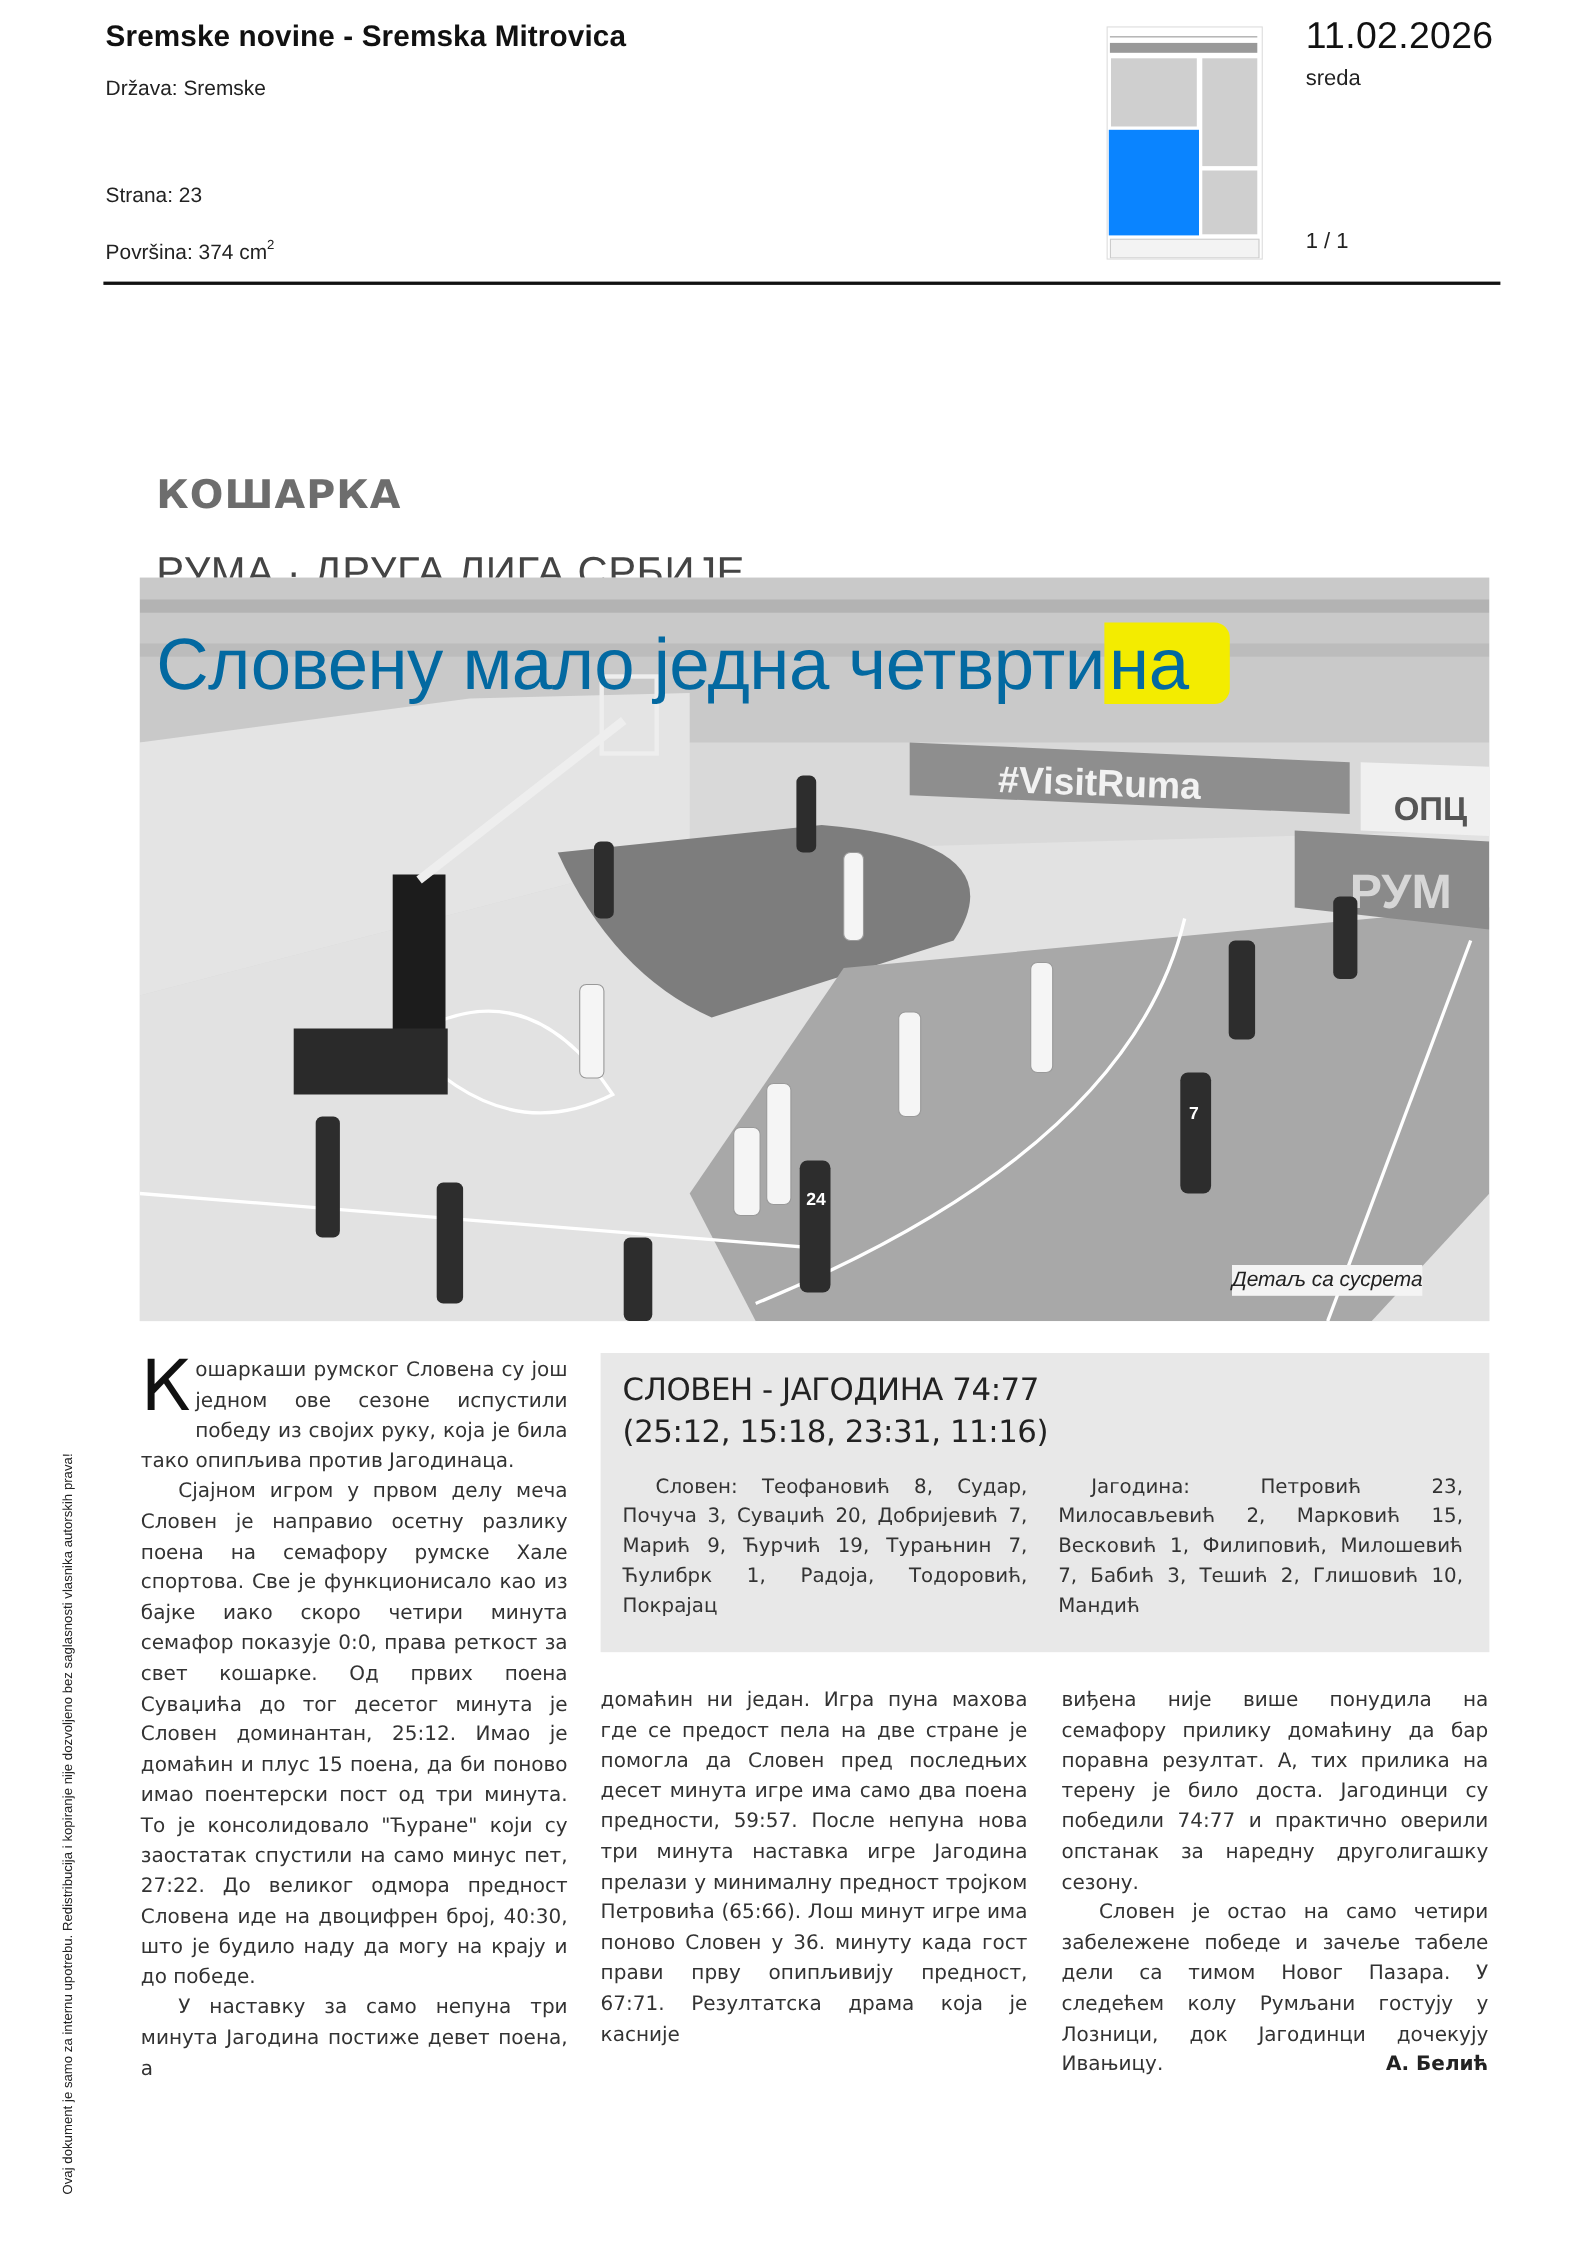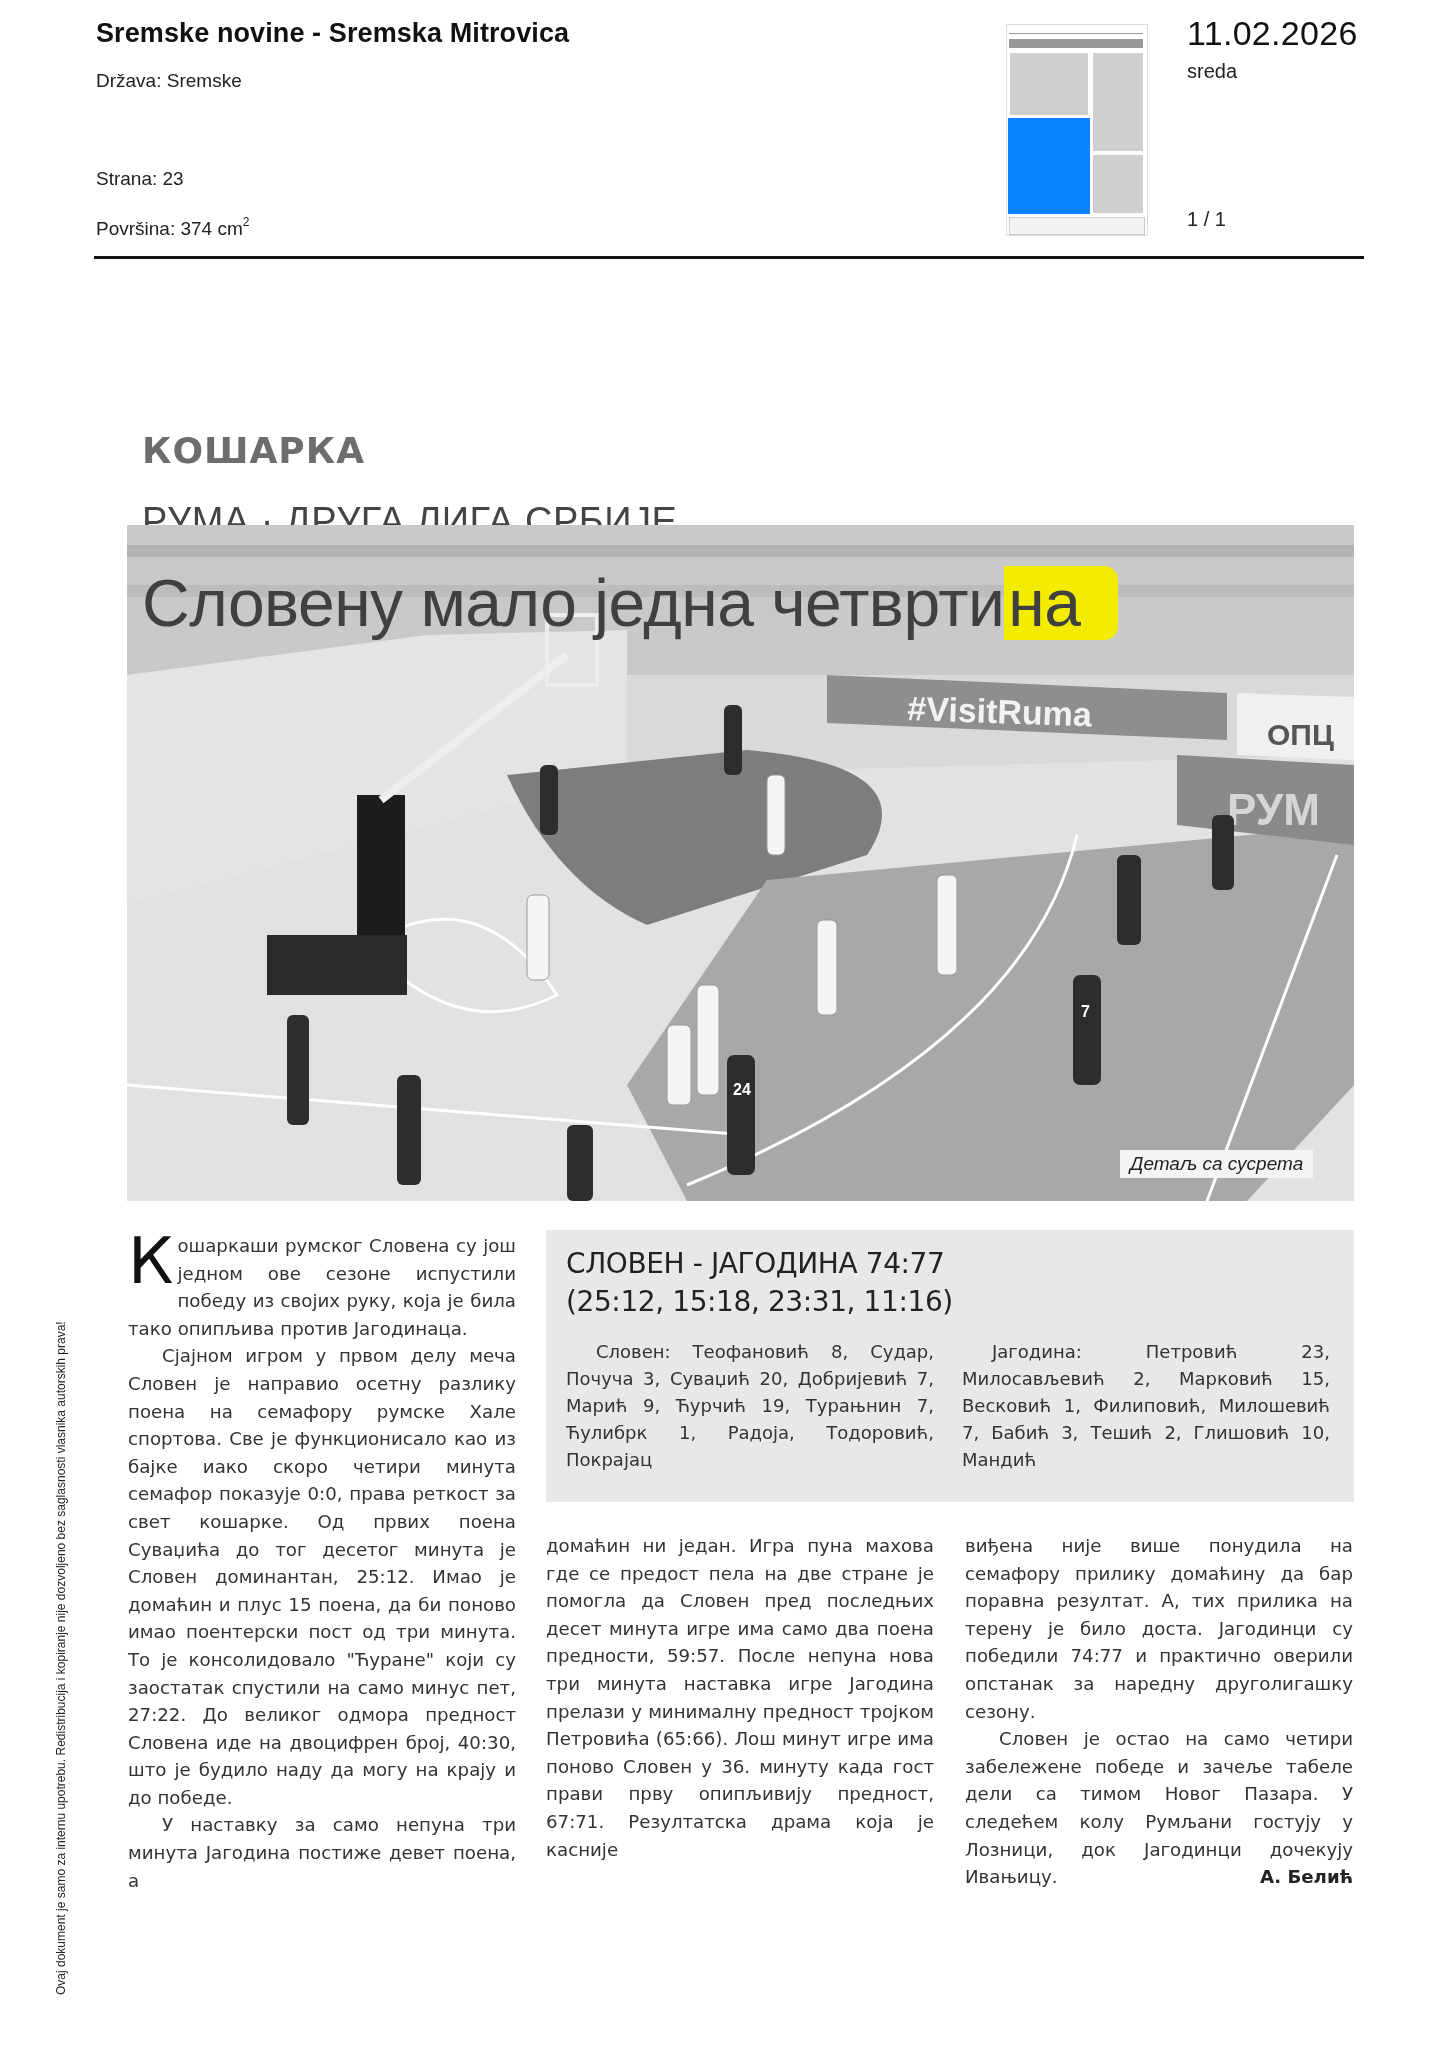--- a/index.html
+++ b/index.html
@@ -27,23 +27,23 @@
 
   
   .vnotice { position:absolute; left:54px; top:1995px; transform-origin:0 0; transform:rotate(-90deg); white-space:nowrap; font-size:12px; color:#222; }
 
   
   .rubric { position:absolute; left:142px; top:430px; font-size:36px; font-weight:bold; color:#6d6d6d; letter-spacing:1px; font-family:"DejaVu Sans", sans-serif; }
   .overline { position:absolute; left:142px; top:500px; font-size:38px; color:#444; letter-spacing:0.5px; }
 
   .photo { position:absolute; left:127px; top:525px; width:1227px; height:676px; overflow:hidden; background:#d9d9d9; }
   .photo svg { position:absolute; left:0; top:0; }
-  .headline { position:absolute; left:142px; top:565px; font-size:66px; color:#404040; letter-spacing:-0.5px; white-space:nowrap; z-index:3; }
+  .headline { position:absolute; left:142px; top:565px; font-size:66px; color:#0369a1; letter-spacing:-0.5px; white-space:nowrap; z-index:3; }
   .headline .hl { background:#f3ec00; border-radius:0 14px 14px 0; padding:0 38px 0 4px; }
-  .caption { position:absolute; left:1120px; top:1150px; background:#f4f4f4; padding:3px 10px; font-size:19px; font-style:italic; color:#222; z-index:3; }
+  .caption { position:absolute; left:1120px; top:1150px; background:#f4f4f4; padding:3px 0; font-size:19px; font-style:italic; color:#222; z-index:3; }
 
   .col { position:absolute; font-family:"DejaVu Sans", sans-serif; font-size:18.2px; line-height:27.6px; color:#333; text-align:justify; }
   .col p { margin:0; }
   .col p.ind { text-indent:34px; }
   .col1 { left:128px; top:1232px; width:388px; }
   .dropcap { float:left; font-size:64px; line-height:54px; margin:2px 4px 0 0; color:#111; font-family:"DejaVu Sans", sans-serif; }
 
   .box { position:absolute; left:546px; top:1230px; width:808px; height:272px; background:#e8e8e8; }
   .box-score { position:absolute; left:20px; top:15px; font-family:"DejaVu Sans", sans-serif; font-size:28px; font-weight:normal; color:#222; line-height:38px; letter-spacing:-0.4px; }
   .box-col { position:absolute; top:108px; width:360px; font-family:"DejaVu Sans", sans-serif; font-size:18px; line-height:27px; color:#333; text-align:justify; text-indent:30px; }

